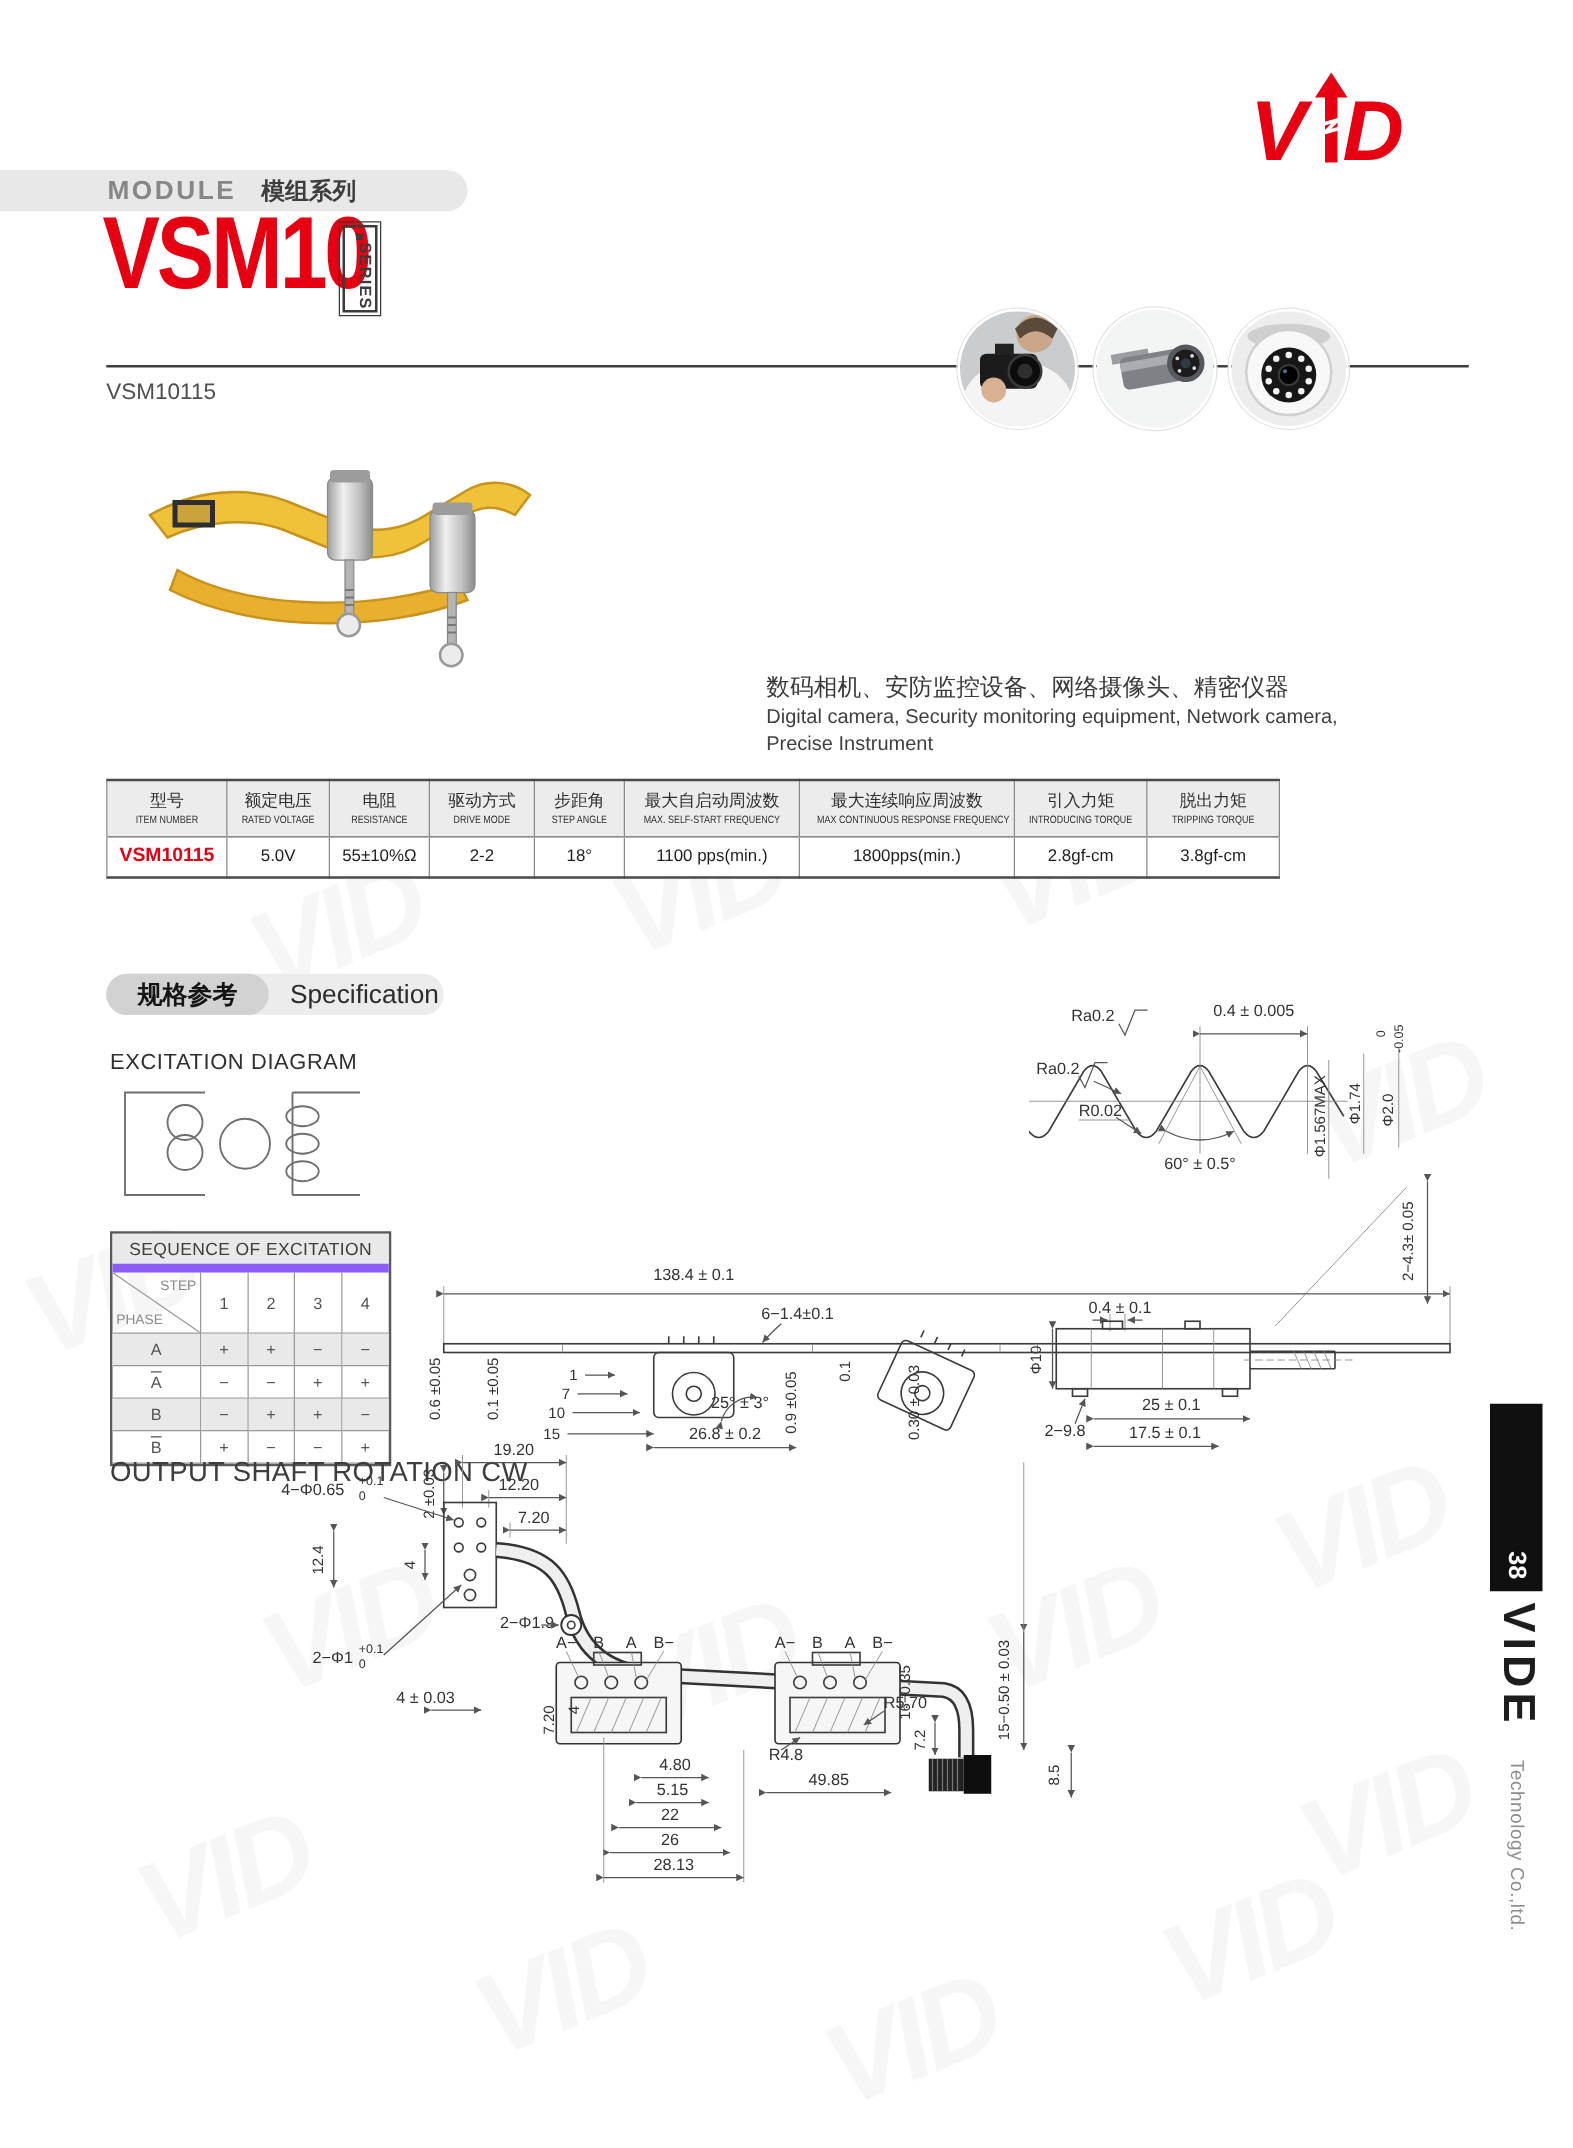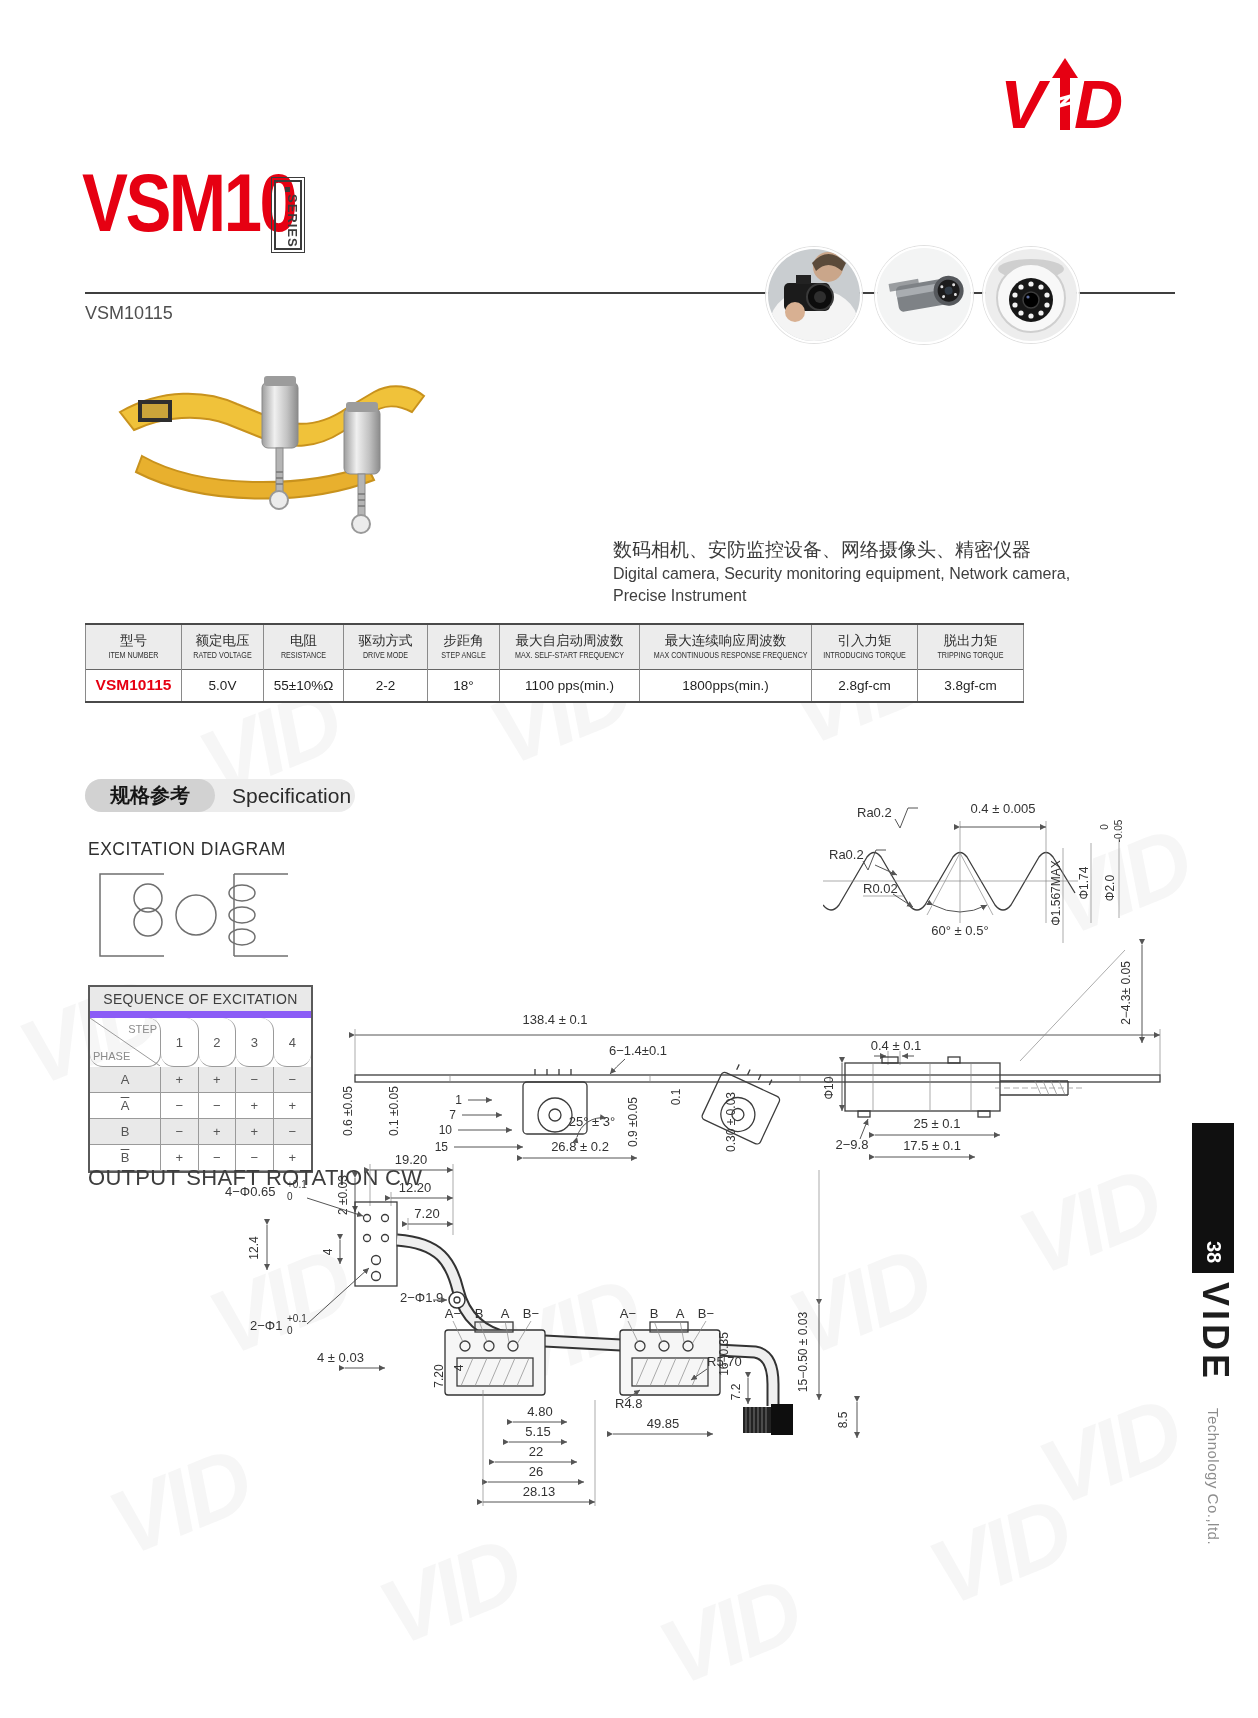--- a/index.html
+++ b/index.html
@@ -52,21 +52,21 @@
   .pl{width:106px;border-right:1px solid #777;}
   .pv{width:99px;}
   
   .exc{left:88px;top:985px;width:225px;border:2px solid #5a5a5a;box-sizing:border-box;}
   .exc .title{height:24px;background:#e9e9e9;border-bottom:7px solid #8b5cf6;display:flex;align-items:center;
        justify-content:center;font-size:14px;color:#3d3d3d;letter-spacing:0.3px;}
   .exc .grid{display:grid;grid-template-columns:71px 37.5px 37.5px 37.5px 37.5px;}
   .exc .c{border-right:1px solid #9a9a9a;border-bottom:1px solid #9a9a9a;display:flex;align-items:center;
        justify-content:center;font-size:13px;color:#555;}
   .exc .c:nth-child(5n){border-right:none;}
-  .exc .hrow{height:48px;border-radius:13px;}
+  .exc .hrow{height:48px;}
   .exc .r{height:25px;}
   .exc .shade{background:#e9e9e9;}
   .diagcell{position:relative;}
   .diagcell svg{position:absolute;left:0;top:0;width:100%;height:100%;}
   .diagcell .stp{position:absolute;right:3px;top:5px;font-size:11px;color:#8a8a8a;}
   .diagcell .phs{position:absolute;left:3px;bottom:4px;font-size:11px;color:#8a8a8a;}
   .ov{text-decoration:overline;}
   .outcw{left:88px;top:1165px;font-size:22px;color:#3d3d3d;letter-spacing:0.3px;}
   
   svg text.dt1{font-size:13px;fill:#333;}
@@ -105,20 +105,24 @@
   <svg class="abs" style="left:1000px;top:56px;" width="130" height="86" viewBox="0 0 130 86">
     <text x="0" y="72" font-size="68" font-weight="bold" font-style="italic" fill="#e60012">V</text>
     <g>
       <rect x="60" y="18" width="10" height="56" fill="#e60012"></rect>
       <polygon points="52,22 78,22 65,2" fill="#e60012"></polygon>
       <polyline points="56,44 70,40 60,50 74,46" stroke="#fff" stroke-width="3" fill="none"></polyline>
     </g>
     <text x="74" y="72" font-size="68" font-weight="bold" font-style="italic" fill="#e60012">D</text>
   </svg>
 
+  <div class="abs band">
+    <span class="en">MODULE</span>
+    <span class="cn">模组系列</span>
+  </div>
 
   <div class="abs vsm">VSM10</div>
   <div class="abs series-tag">
     <span class="dot"></span>
     <span class="txt">SERIES</span>
   </div>
 
   <div class="abs rule"></div>
 
   <div class="abs pcirc" style="left:766px;top:247px;width:92px;height:92px;">

